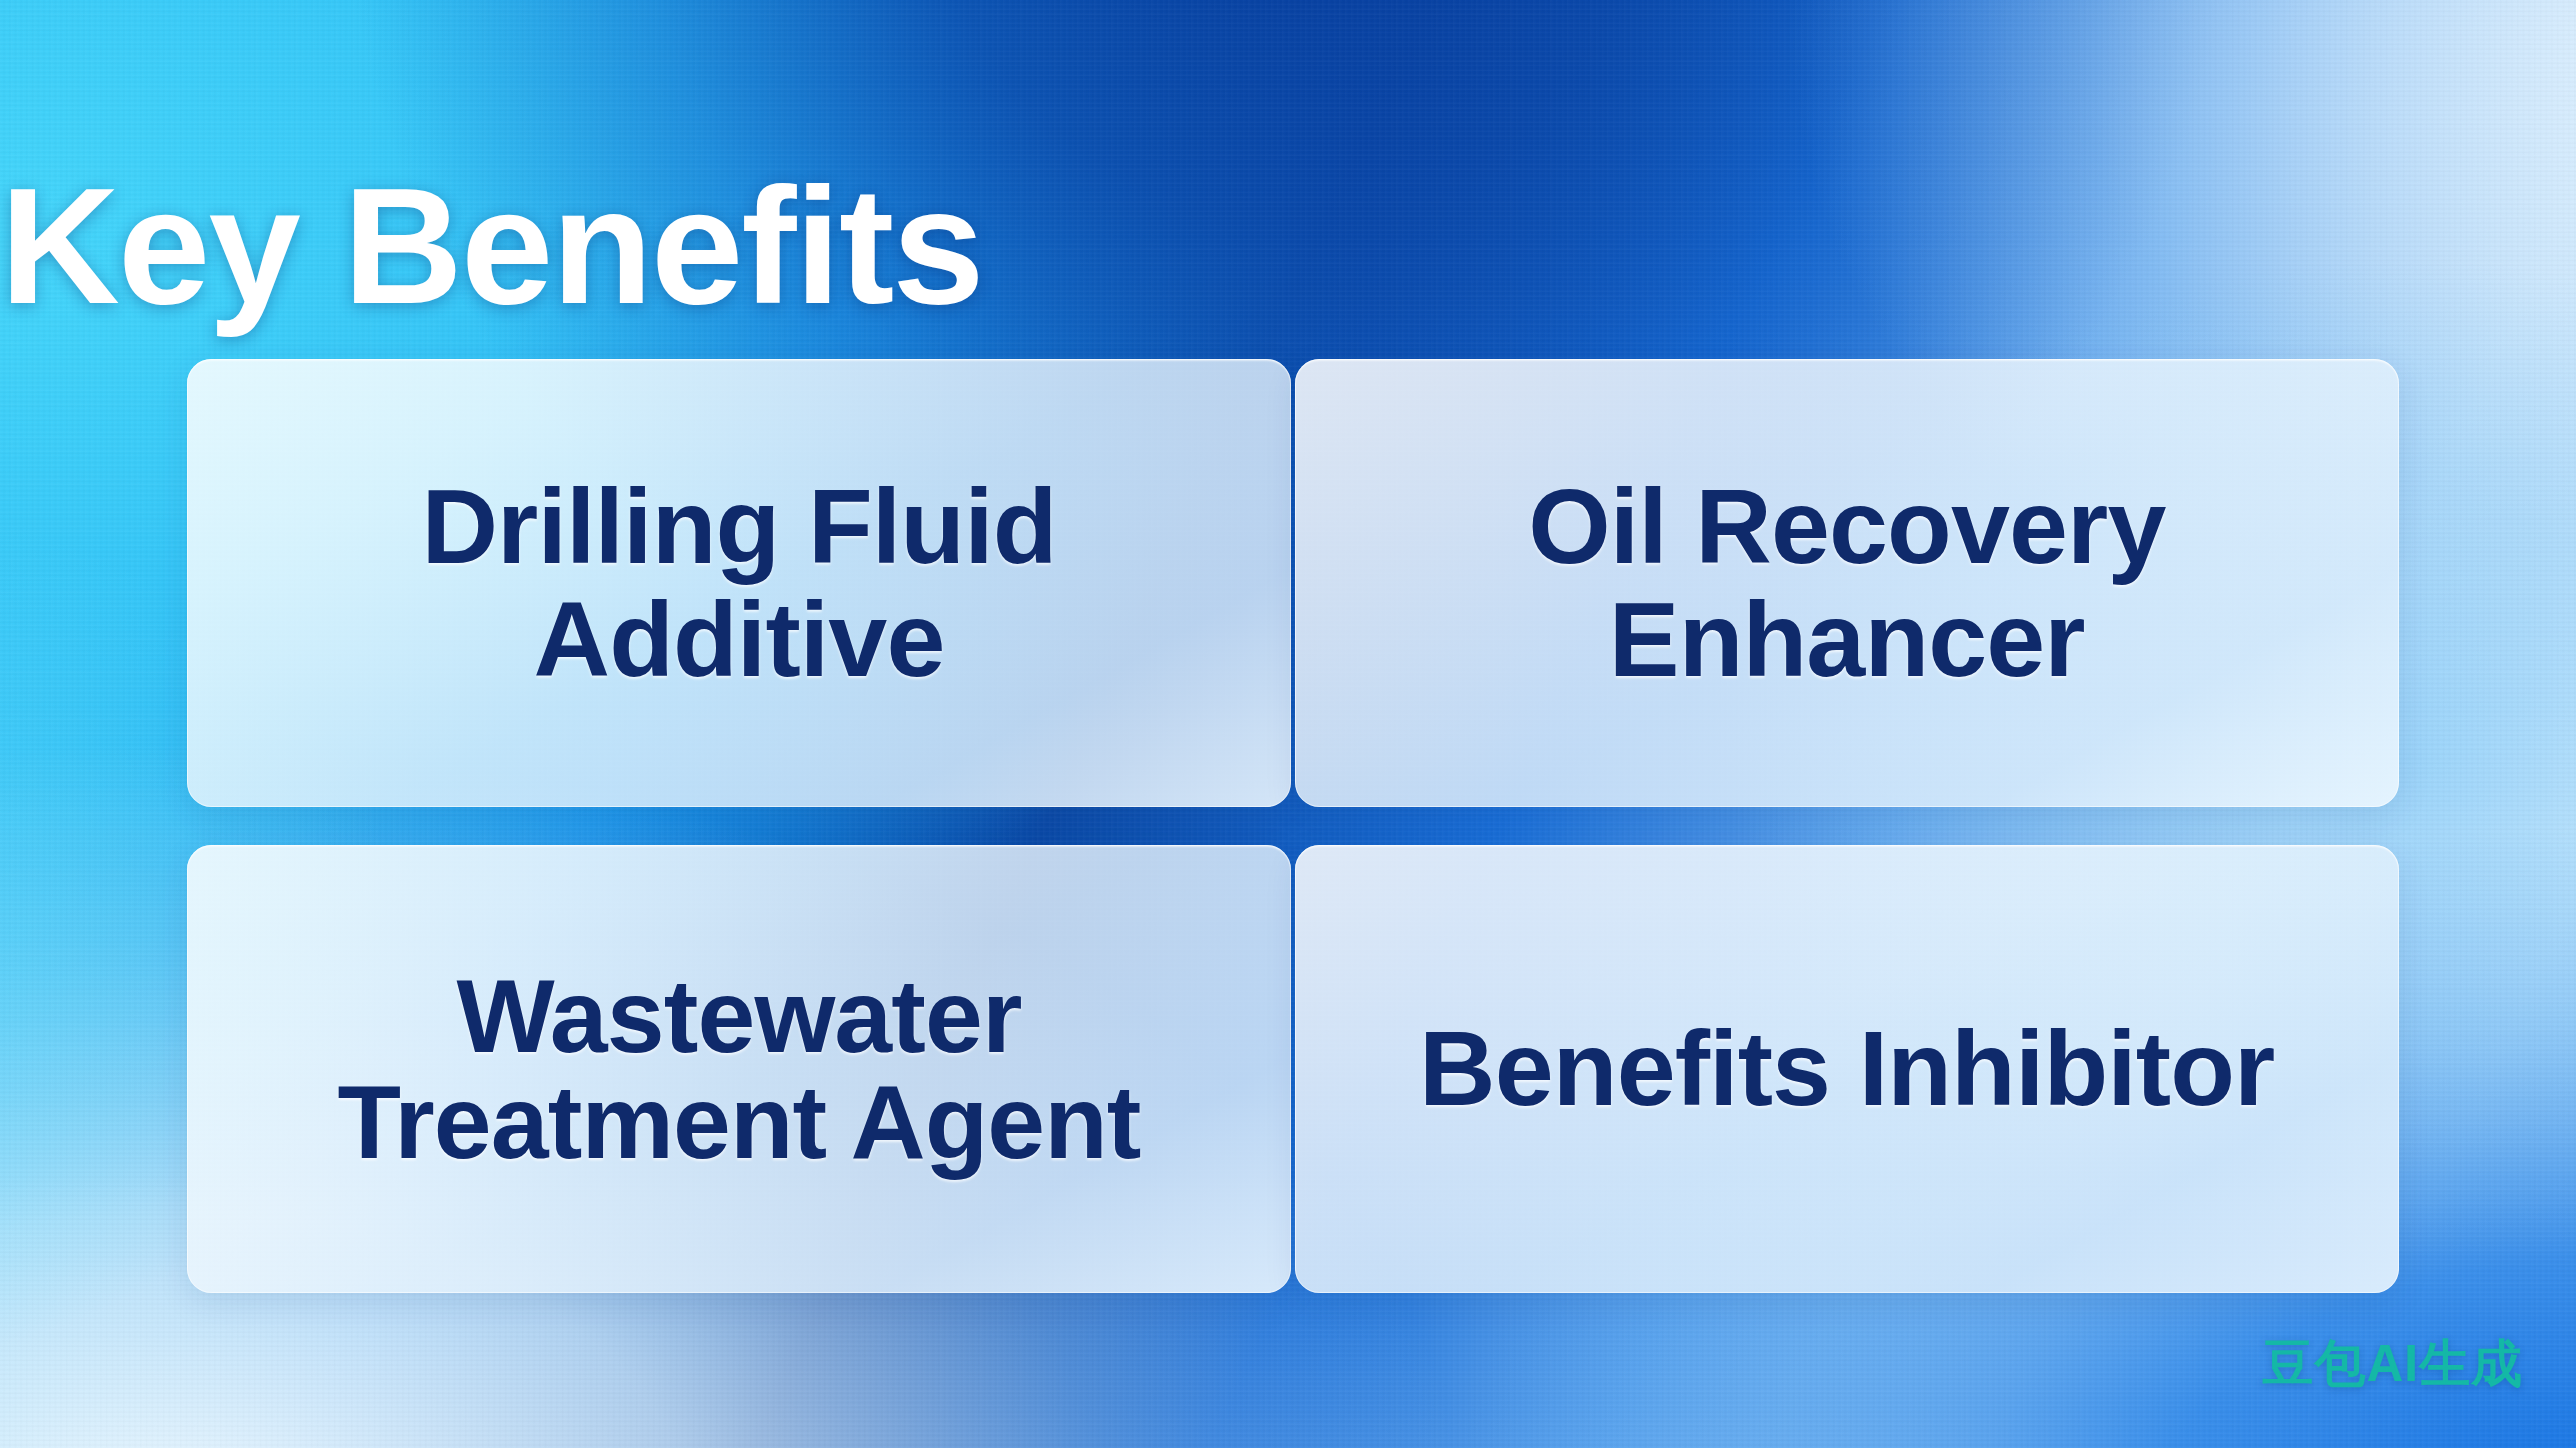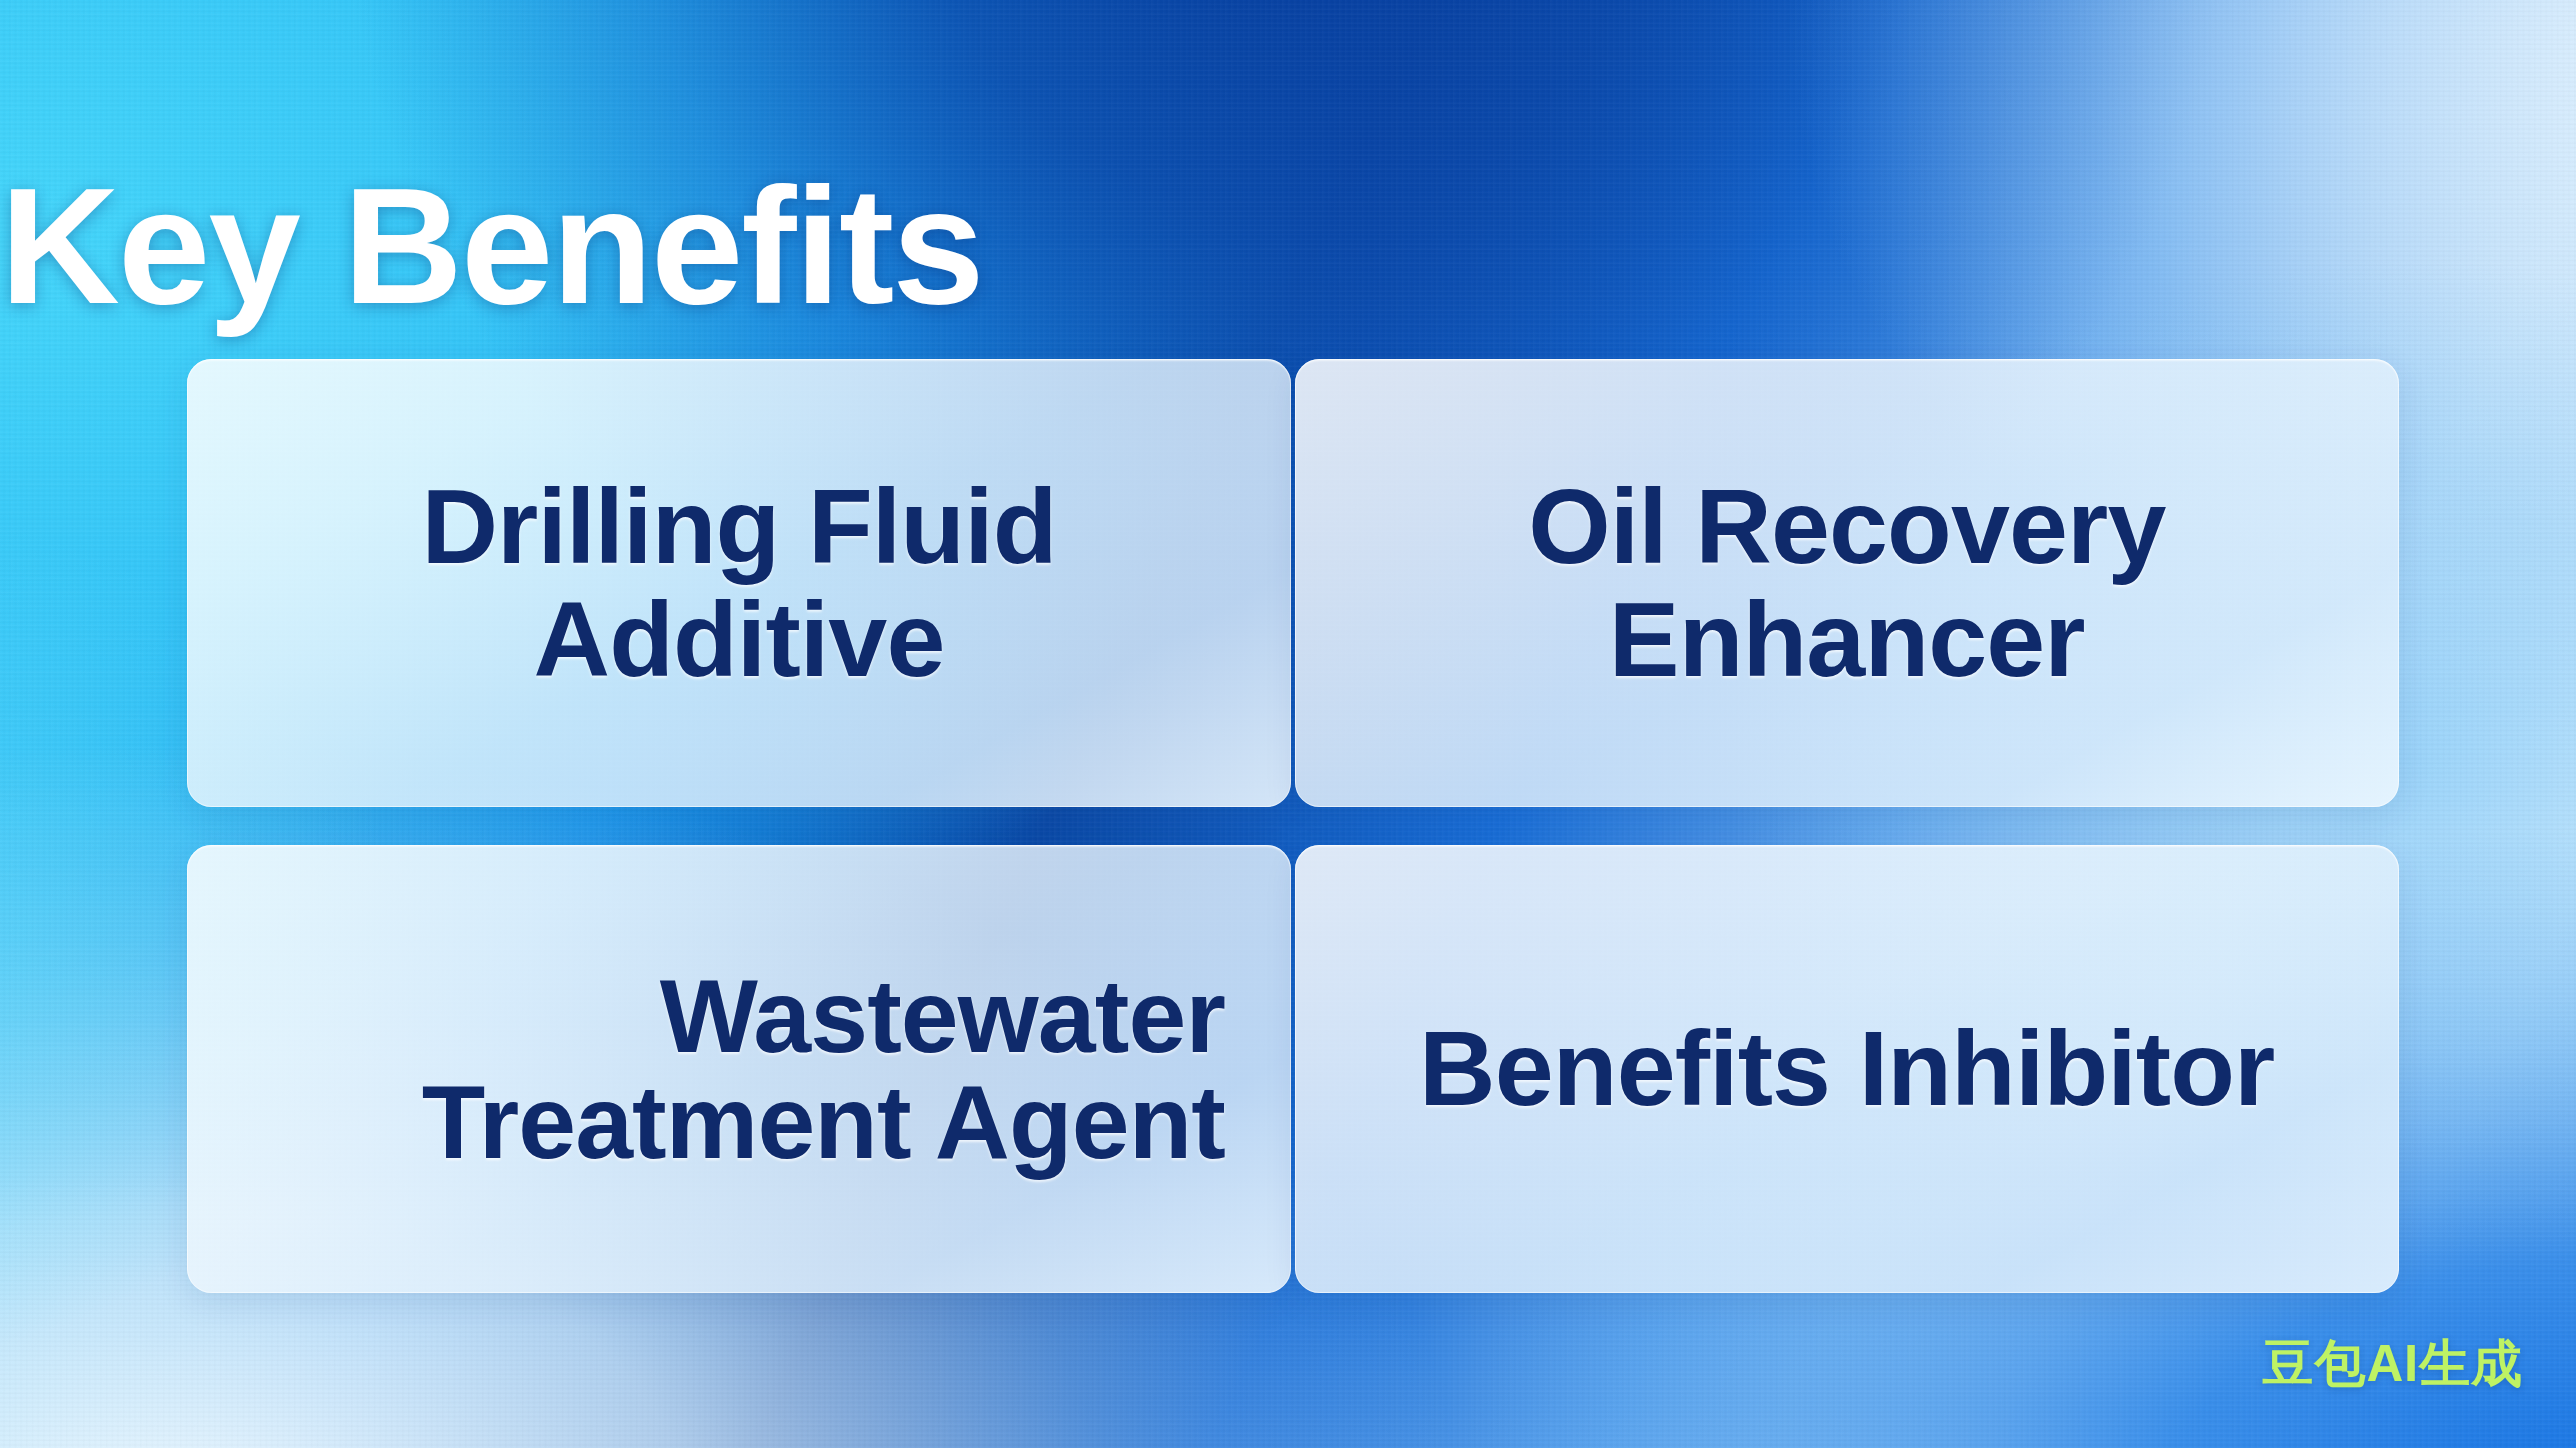--- a/index.html
+++ b/index.html
@@ -172,29 +172,28 @@
     font-weight: 700;
     line-height: 1.07;
     text-align: center;
     letter-spacing: -0.9px;
     text-shadow: 0 1.9px 2.8px rgba(255, 255, 255, 0.75);
   }
 
   .card-label.three-line {
     font-size: 104px;
     line-height: 1.02;
-    text-align: right;
   }
 
   
   .watermark {
     position: absolute;
     right: 53px;
     bottom: 59px;
-    color: #bef264;
+    color: #14b8a6;
     font-size: 51px;
     font-weight: 700;
     letter-spacing: 0.9px;
     line-height: 1;
     text-shadow: 0 1.9px 7.5px rgba(10, 60, 140, 0.30);
     white-space: nowrap;
   }
 </style>
 </head>
 <body>

